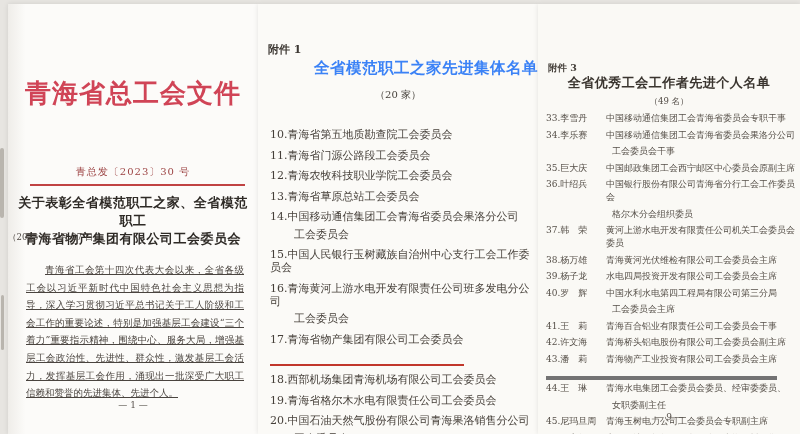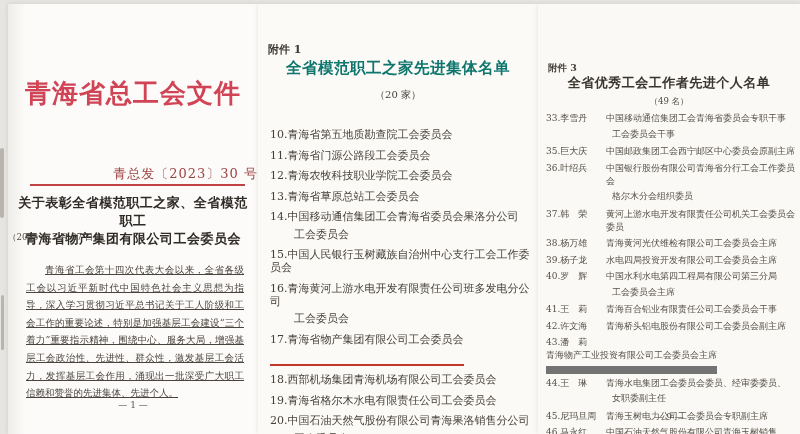--- a/index.html
+++ b/index.html
@@ -12,53 +12,53 @@
   .page1{left:8px;width:250px;background:linear-gradient(90deg,#efede9 0%,#fcfbf9 7%);}
   .page2{left:258px;width:280px;}
   .page3{left:538px;width:262px;background:#faf9f5;}
   .edge-mark{position:absolute;background:#b9b5ae;border-radius:2px;}
   .em1{left:0;top:148px;width:4px;height:70px;}
   .em2{left:1px;top:295px;width:3px;height:55px;}
 
   
   .masthead{position:absolute;top:72px;left:0;right:0;text-align:center;
     color:#d04456;font-size:26px;font-weight:bold;letter-spacing:1px;white-space:nowrap;}
-  .doc-number{position:absolute;top:161px;left:0;right:0;text-align:right;
-    color:#9c4343;font-size:13px;letter-spacing:1px;}
+  .doc-number{position:absolute;top:161px;left:0;right:0;text-align:center;
+    color:#9c4343;font-size:10px;letter-spacing:1px;}
   .red-rule{position:absolute;top:180px;left:22px;right:13px;height:2px;background:#c04343;}
   .doc-title{position:absolute;top:190px;left:8px;right:8px;text-align:center;
     font-weight:bold;color:#2e2a26;font-size:13px;line-height:18px;letter-spacing:0.5px;}
   .doc-date{position:absolute;top:228px;left:0;right:0;text-align:left;
     font-size:8.5px;color:#4a443f;}
   .doc-body{position:absolute;top:257px;left:18px;right:14px;
     font-size:9.5px;line-height:17.6px;color:#4a443f;text-align:justify;text-indent:2em;text-decoration:underline;}
   .page-num{position:absolute;left:0;right:0;text-align:center;font-size:9px;color:#5a544e;}
   .pn1{bottom:24px;}
   .pn9{bottom:12px;}
 
   
   .attach2{position:absolute;top:38px;left:10px;font-size:11px;font-weight:bold;color:#3d3833;}
-  .title2{position:absolute;top:54px;left:0;right:0;text-align:center;
-    font-size:15.5px;font-weight:bold;color:#0f766e;letter-spacing:0.5px;}
+  .title2{position:absolute;top:54px;left:0;right:0;text-align:right;
+    font-size:15.5px;font-weight:bold;color:#3b82f6;letter-spacing:0.5px;}
   .count2{position:absolute;top:84px;left:0;right:0;text-align:center;font-size:10px;color:#45403a;}
   .list2{position:absolute;top:124px;left:12px;right:3px;font-size:11px;color:#453f39;}
   .list2 .item{margin-bottom:7.5px;line-height:13px;}
   .list2 .cont{margin:4.5px 0 7.5px 24px;line-height:13px;}
   .ul-red{display:inline-block;border-bottom:2px solid #c1372b;padding-bottom:18px;}
 
   
   .attach3{position:absolute;top:58px;left:10px;font-size:9.5px;font-weight:bold;color:#46413b;}
   .title3{position:absolute;top:70px;left:0;right:0;text-align:center;
     font-size:13px;font-weight:bold;color:#3a352f;letter-spacing:0.5px;}
   .count3{position:absolute;top:92px;left:0;right:0;text-align:center;font-size:8.5px;color:#504a44;}
   .list3{position:absolute;top:108px;left:8px;right:2px;font-size:9px;color:#565049;}
   .list3 .row{display:flex;margin-bottom:3.5px;line-height:13px;}
-  .list3 .row.fit{display:inline-flex;border-bottom:8px solid #737373;padding-bottom:4px;margin-bottom:2.5px;flex-direction:column;}
+  .list3 .row.fit{display:inline-flex;border-bottom:4px solid #737373;padding-bottom:10px;margin-bottom:2.5px;}
   .list3 .name{flex:0 0 auto;min-width:52px;margin-right:8px;white-space:nowrap;}
-  .list3 .cont{margin:0 0 3.5px 66px;line-height:13px;font-family:Liberation Mono, monospace;}
+  .list3 .cont{margin:0 0 3.5px 66px;line-height:13px;}
 </style>
 </head>
 <body>
 
 <div class="edge-mark em1"></div>
 <div class="edge-mark em2"></div>
 
 <div class="page page1">
   <div class="masthead">青海省总工会文件</div>
   <div class="doc-number">青总发〔2023〕30 号</div>
@@ -98,20 +98,24 @@
 </div>
 
 <div class="page page3">
   <div class="attach3">附件 3</div>
   <div class="title3">全省优秀工会工作者先进个人名单</div>
   <div class="count3">（49 名）</div>
   <div class="list3">
     <div class="row">
       <span class="name">33.李雪丹</span>
       <span class="desc">中国移动通信集团工会青海省委员会专职干事</span>
+    </div>
+    <div class="row">
+      <span class="name">34.李乐赛</span>
+      <span class="desc">中国移动通信集团工会青海省委员会果洛分公司</span>
     </div>
     <div class="cont">工会委员会干事</div>
     <div class="row">
       <span class="name">35.巨大庆</span>
       <span class="desc">中国邮政集团工会西宁邮区中心委员会原副主席</span>
     </div>
     <div class="row">
       <span class="name">36.叶绍兵</span>
       <span class="desc">中国银行股份有限公司青海省分行工会工作委员会</span>
     </div>

